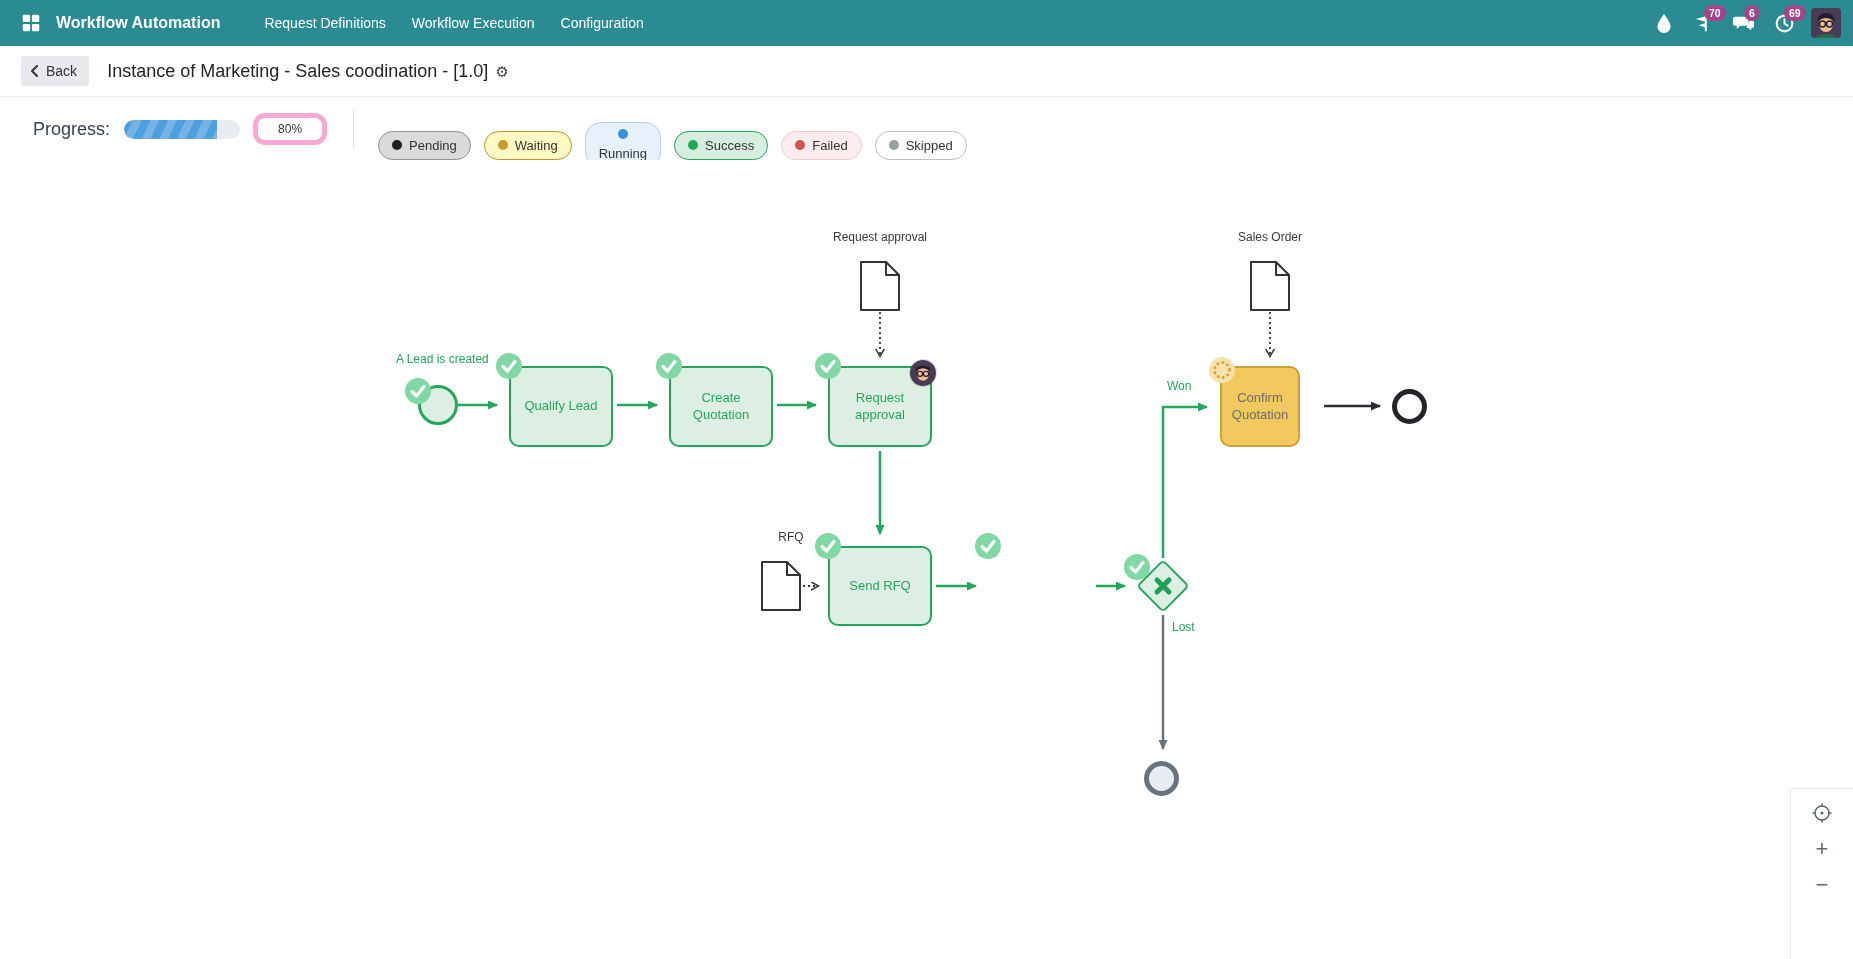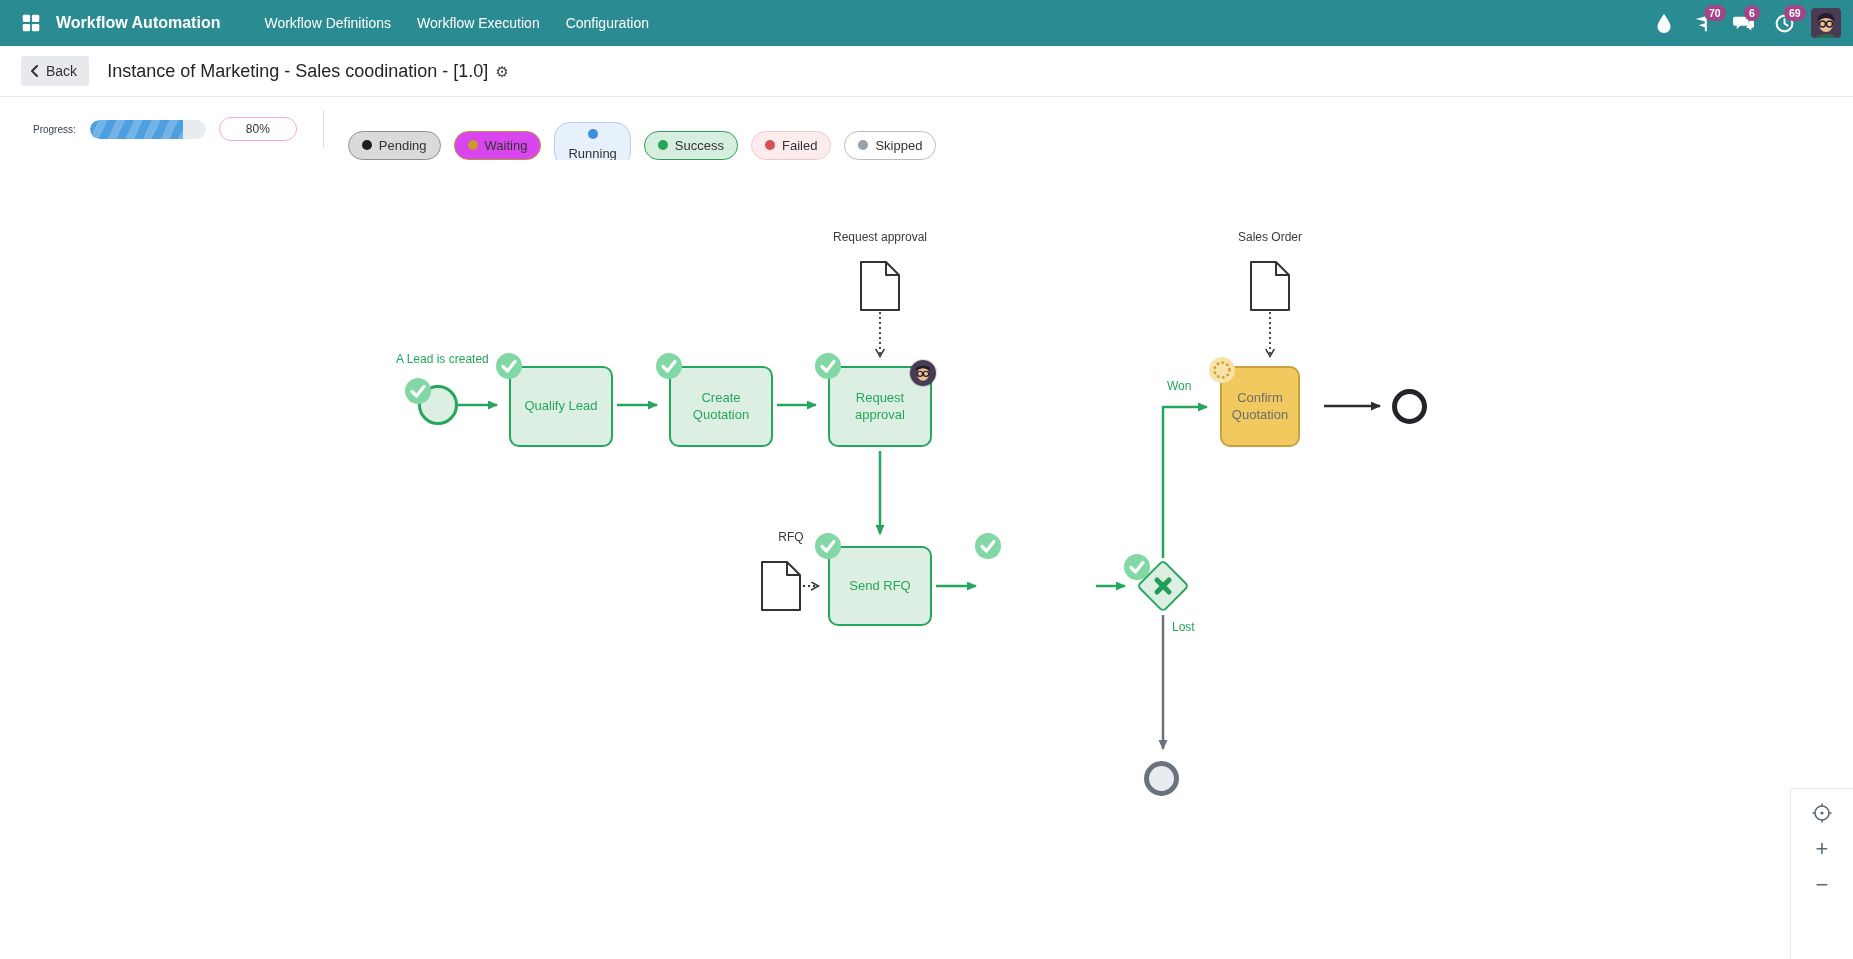--- a/index.html
+++ b/index.html
@@ -25,34 +25,34 @@
     border-bottom:1px solid #ececec; display:flex; align-items:center; padding-left:21px; }
   .back-btn { display:flex; align-items:center; gap:8px; background:#e7e9ed; border:none;
     border-radius:3px; padding:7px 12px 7px 9px; font-size:14px; color:#333; cursor:pointer;
     font-family:inherit; }
   .page-title { margin-left:18px; font-size:18px; color:#212529; display:flex; align-items:center; gap:7px; }
   .gear-btn { font-size:15px; color:#454545; cursor:pointer; line-height:1; }
 
   
   .progress-row { position:absolute; left:0; top:98px; width:1853px; height:62px;
     display:flex; align-items:center; padding-left:33px; }
-  .progress-label { font-size:10px; color:#374151; }
+  .progress-label { font-size:18px; color:#374151; }
   .progress-track { margin-left:14px; width:116px; height:19px; background:#e9ecef;
     border-radius:10px; overflow:hidden; }
   .progress-fill { height:100%; border-radius:10px 0 0 10px;
     background:repeating-linear-gradient(115deg,#4e9fdd 0 8px,#74b3e6 8px 16px); }
-  .percent-pill { margin-left:13px; border:1px solid #f9a8d4; color:#333; font-size:12px;
-    padding:4px 26px; border-radius:12px; background:#fff; }
+  .percent-pill { margin-left:13px; border:5px solid #f9a8d4; color:#333; font-size:12px;
+    padding:4px 20px; border-radius:12px; background:#fff; }
   .v-divider { width:1px; height:38px; background:#ddd; margin:0 24px 0 26px; }
   .legend { display:flex; align-items:center; gap:13px; }
   .pill { display:flex; align-items:center; gap:7px; font-size:13px; color:#333;
     padding:6px 13px; border-radius:16px; border:1px solid transparent; cursor:pointer; background:#fff; font-family:inherit;margin-top:32px; }
   .dot { width:10px; height:10px; border-radius:50%; display:inline-block; }
   .pill-pending { background:#d9dadc; border-color:#8f9194; } .pill-pending .dot { background:#1f1f1f; }
-  .pill-waiting { background:#d946ef; border-color:#b9952d; } .pill-waiting .dot { background:#c89b2f; }
+  .pill-waiting { background:#fef9c3; border-color:#b9952d; } .pill-waiting .dot { background:#c89b2f; }
   .pill-running { background:#e7f1fc; border-color:#b3d0f0;flex-direction:column; } .pill-running .dot { background:#3d8edb; }
   .pill-success { background:#d6eedd; border-color:#2ba05a; } .pill-success .dot { background:#27a65a; }
   .pill-failed  { background:#fceced; border-color:#f3c9cd; } .pill-failed .dot  { background:#d45156; }
   .pill-skipped { background:#ffffff; border-color:#b9bdc1; } .pill-skipped .dot { background:#98a0a8; }
 
   
   .canvas { position:absolute; left:0; top:160px; width:1853px; height:799px; background:#fff; }
   .connectors { position:absolute; left:0; top:0; }
 
   .task { position:absolute; width:104px; height:81px; border:2.5px solid #24a65c; border-radius:10px;
@@ -98,21 +98,21 @@
     <div class="apps-btn">
       <svg width="22" height="22" viewBox="0 0 24 24" fill="#fff">
         <rect x="3" y="3" width="8" height="8" rx="1.5"></rect>
           <rect x="13" y="3" width="8" height="8" rx="1.5"></rect>
         <rect x="3" y="13" width="8" height="8" rx="1.5"></rect>
           <rect x="13" y="13" width="8" height="8" rx="1.5"></rect>
       </svg>
     </div>
     <div class="app-title">Workflow Automation</div>
     <nav class="nav-menu">
-      <div class="nav-item">Workflow Definitions</div>
+      <div class="nav-item">Request Definitions</div>
       <div class="nav-item">Workflow Execution</div>
       <div class="nav-item">Configuration</div>
     </nav>
   </div>
   <div class="nav-right">
     <div class="nav-icon-wrap">
       <svg width="18" height="21" viewBox="0 0 18 21" fill="#fff">
         <path d="M9,1 C9,1 2.5,9.5 2.5,13.5 C2.5,17.1 5.4,20 9,20 C12.6,20 15.5,17.1 15.5,13.5 C15.5,9.5 9,1 9,1 Z"></path>
       </svg>
     </div>

